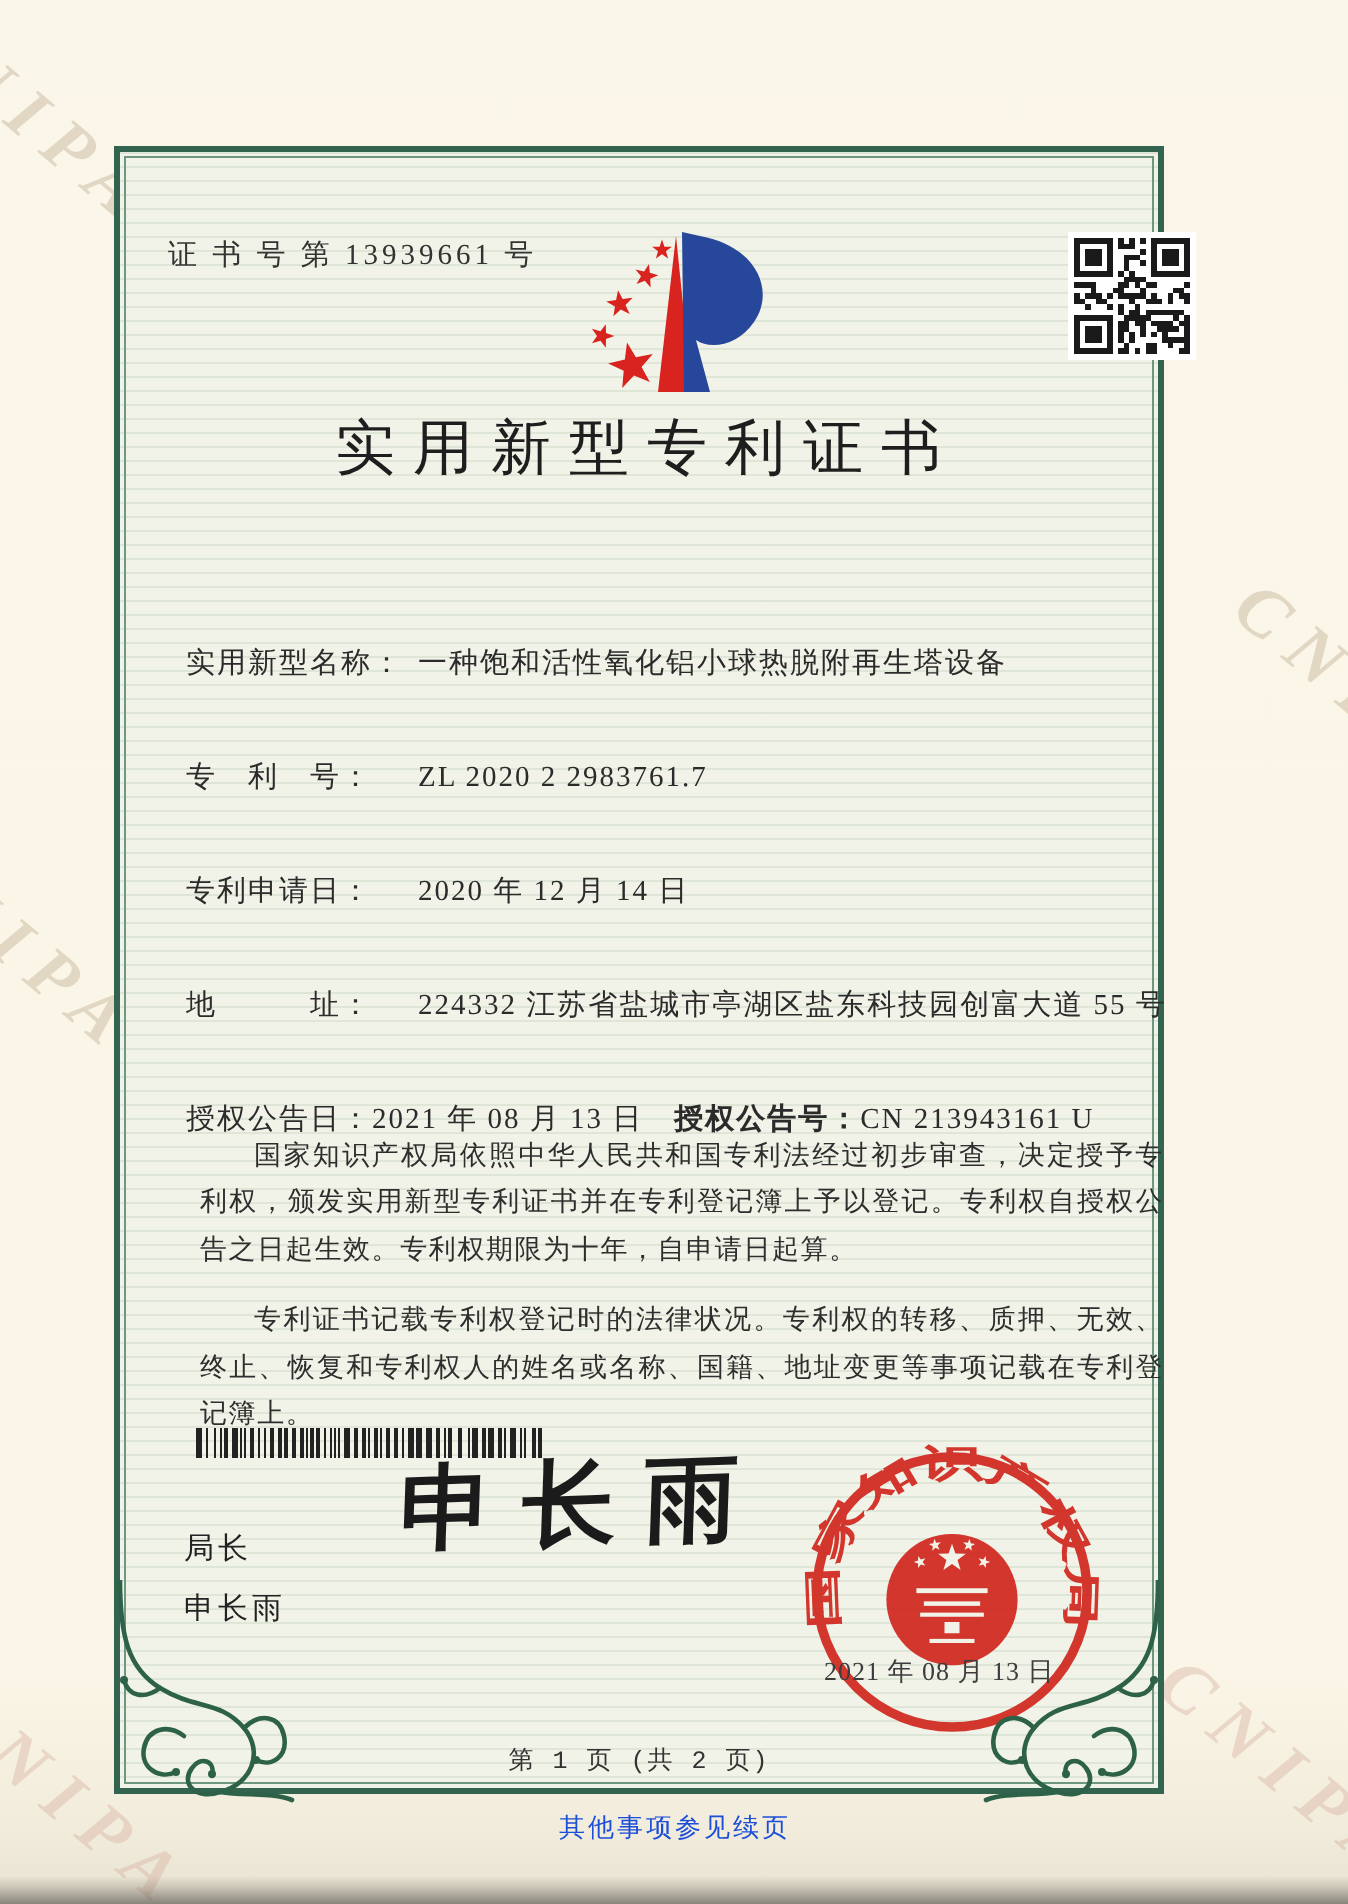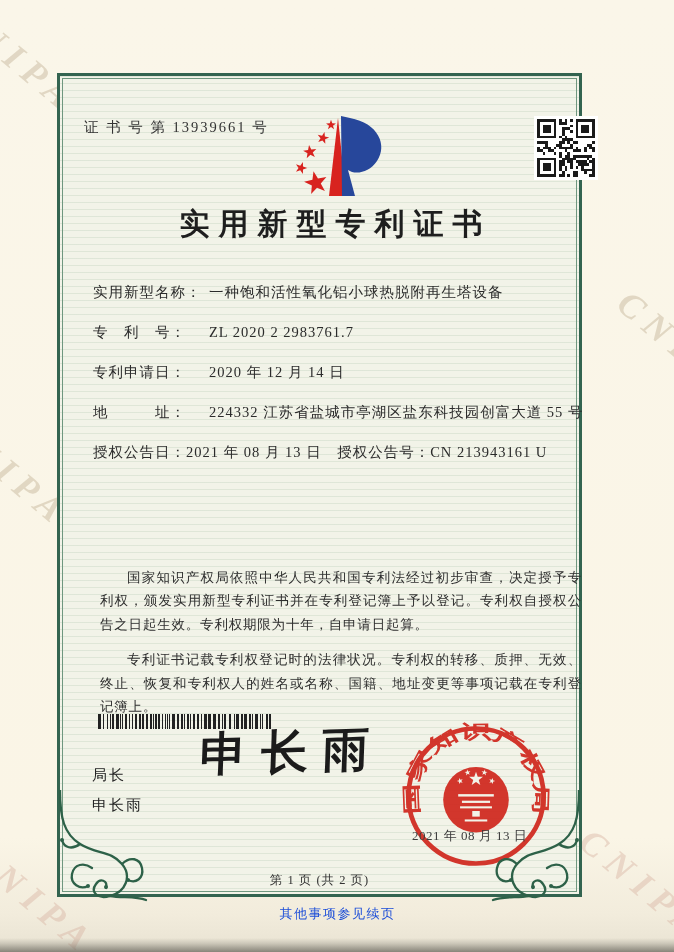--- a/index.html
+++ b/index.html
@@ -46,28 +46,28 @@
     position:absolute;left:24px;top:42px;
     font-size:14.5px;letter-spacing:2px;color:#333;
   }
   .logo{position:absolute;left:212px;top:30px;width:130px;height:98px;}
   .qr{
     position:absolute;left:474px;top:40px;width:64px;height:64px;
     background:#fff;padding:3px;box-sizing:border-box;
   }
   .qr svg{width:100%;height:100%;display:block;}
   .title{
-    position:absolute;left:16px;top:128px;width:100%;
+    position:absolute;left:4px;top:128px;width:100%;
     text-align:center;
-    font-size:30px;font-weight:700;letter-spacing:9px;
+    font-size:30px;font-weight:400;letter-spacing:9px;
     color:#1e1e1e;
   }
   
   .fields{position:absolute;left:33px;top:208px;width:505px;font-size:14.5px;}
-  .frow{margin-bottom:23px;line-height:17px;letter-spacing:0.5px;white-space:nowrap;}
+  .frow{margin-bottom:23px;line-height:17px;letter-spacing:0.5px;white-space:nowrap;margin-top:40px;}
   .flabel{display:inline-block;min-width:116px;letter-spacing:1px;}
   .fvalue{letter-spacing:1px;}
   .fpair-left{display:inline-block;width:240px;}
   
   .paras{
     position:absolute;left:28px;top:478px;width:506px;
     font-size:13.5px;line-height:1.74;letter-spacing:0.8px;
     text-align:justify;color:#2e2e2e;
   }
   .paras p{margin:12px;text-indent:2em;}
@@ -87,21 +87,21 @@
     z-index:4;white-space:nowrap;
   }
   .seal{position:absolute;left:341px;top:645px;width:150px;height:150px;z-index:3;opacity:0.93;}
   .seal svg{width:100%;height:100%;display:block;}
   .seal-date{
     position:absolute;left:352px;top:751px;width:200px;
     font-size:13px;letter-spacing:0.5px;color:#3c3c3c;z-index:5;
   }
   .page-info{
     position:absolute;left:0;top:796px;width:100%;text-align:center;
-    font-size:12.5px;letter-spacing:1px;color:#333;
+    font-size:12.5px;letter-spacing:1px;color:#333;font-family:Liberation Mono, monospace;
   }
   
   .ornament{position:absolute;width:96px;height:112px;z-index:3;pointer-events:none;}
   .ornament.bl{left:-8px;bottom:-8px;}
   .ornament.br{right:-8px;bottom:-8px;transform:scaleX(-1);}
   .ornament svg{width:100%;height:100%;}
   
   .footer-note{
     position:absolute;left:57px;top:905px;width:561px;text-align:center;
     font-size:13px;letter-spacing:1.5px;color:#1d4ed8;z-index:2;
@@ -293,21 +293,21 @@
       <span class="flabel">专利申请日：</span><span class="fvalue">2020 年 12 月 14 日</span>
     </div>
     <div class="frow">
       <span class="flabel">地　　　址：</span><span class="fvalue">224332 江苏省盐城市亭湖区盐东科技园创富大道 55 号</span>
     </div>
     <div class="frow">
       <span class="fpair-left">
         <span class="flabel" style="min-width:0;">授权公告日：</span><span class="fvalue">2021 年 08 月 13 日</span>
       </span>
       <span>
-        <span class="flabel" style="min-width:0;">授权公告号：</span><span class="fvalue">CN 213943161 U</span>
+        <span class="flabel" style="min-width:0;font-weight:bold;">授权公告号：</span><span class="fvalue">CN 213943161 U</span>
       </span>
     </div>
   </div>
 
   <div class="paras">
     <p>国家知识产权局依照中华人民共和国专利法经过初步审查，决定授予专利权，颁发实用新型专利证书并在专利登记簿上予以登记。专利权自授权公告之日起生效。专利权期限为十年，自申请日起算。</p>
     <p>专利证书记载专利权登记时的法律状况。专利权的转移、质押、无效、终止、恢复和专利权人的姓名或名称、国籍、地址变更等事项记载在专利登记簿上。</p>
   </div>
 
   <div class="barcode">

